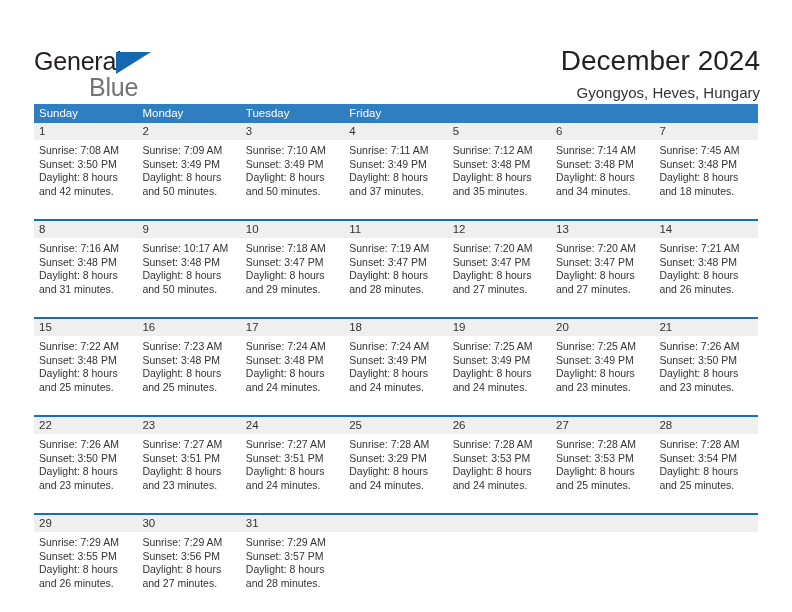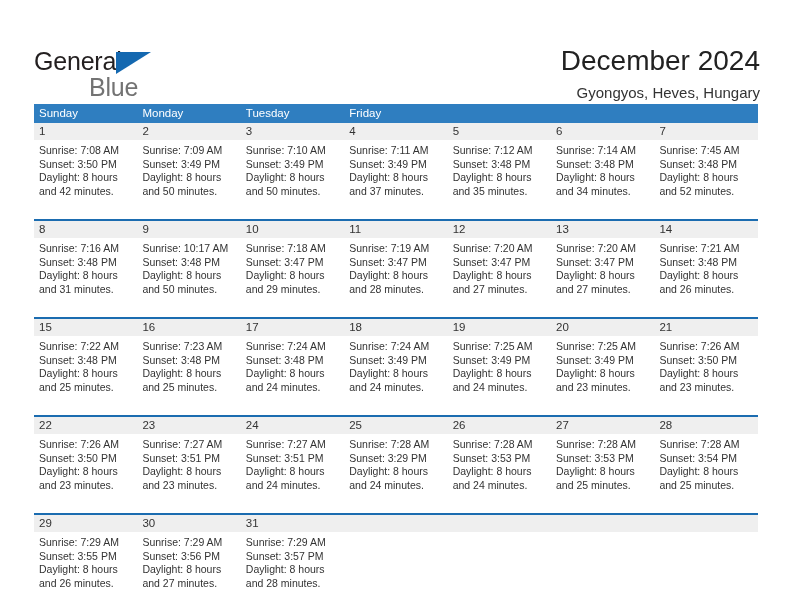--- a/index.html
+++ b/index.html
@@ -251,21 +251,21 @@
           </div>
         </div>
         <div class="day-cell">
           <div class="day-number-strip">
               <span class="day-number">7</span>
             </div>
           <div class="day-body">
             <div class="day-line">Sunrise: 7:45 AM</div>
             <div class="day-line">Sunset: 3:48 PM</div>
             <div class="day-line">Daylight: 8 hours</div>
-            <div class="day-line">and 52 minutes.</div>
+            <div class="day-line">and 18 minutes.</div>
           </div>
         </div>
       </div>
     </div>
 
     <div class="week-row spaced">
       <div class="week-sep"></div>
       <div class="week-cells">
         <div class="day-cell">
           <div class="day-number-strip">

